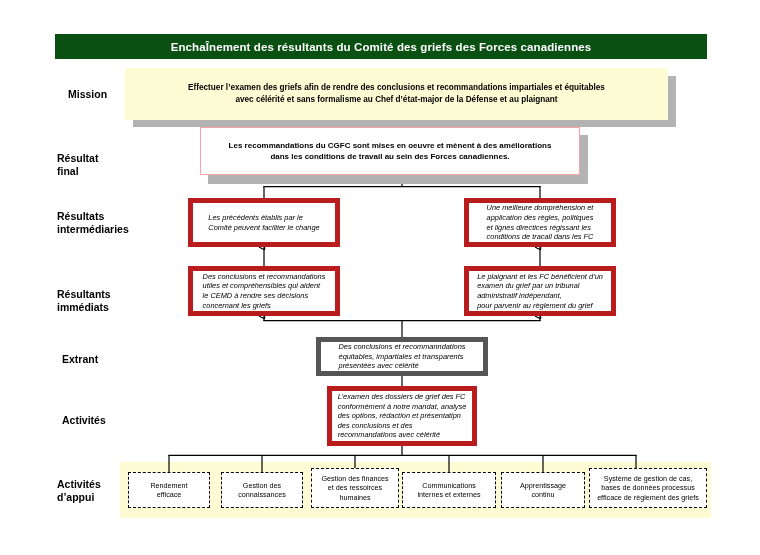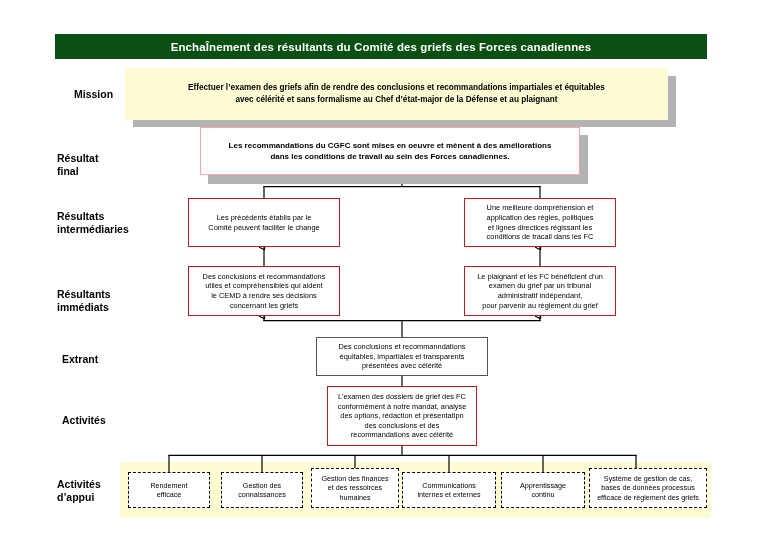--- a/index.html
+++ b/index.html
@@ -24,23 +24,24 @@
   
   .row-label{
     position:absolute;
     font-size:10.5px;font-weight:bold;color:#000;
     line-height:13px;white-space:pre-line;
   }
 
   
   .box{
     position:absolute;box-sizing:border-box;
-    border:1px solid #b91c1c;background:#ffffff;
+    border:5px solid #b91c1c;background:#ffffff;
     display:flex;align-items:center;justify-content:center;
-    text-align:center;
+    text-align:left;
+    font-style:italic;
   }
   .box .bt{
     font-size:7.4px;line-height:9.6px;color:#000;
     padding:0 4px;white-space:pre-line;font-weight:normal;
   }
   .shadow{
     position:absolute;background:#b3b3b3;
   }
 
   
@@ -88,21 +89,21 @@
 </style>
 </head>
 <body>
 
 <div id="canvas">
 
   <div class="title-bar">
     <span class="t">EnchaÎnement des résultants du Comité des griefs des Forces canadiennes</span>
   </div>
 
-  <div class="row-label" style="left:74px;top:88px;">Mission</div>
+  <div class="row-label" style="left:68px;top:88px;">Mission</div>
   <div class="row-label" style="left:57px;top:152px;">Résultat
 final</div>
   <div class="row-label" style="left:57px;top:210px;">Résultats
 intermédiaries</div>
   <div class="row-label" style="left:57px;top:288px;">Résultants
 immédiats</div>
   <div class="row-label" style="left:62px;top:353px;">Extrant</div>
   <div class="row-label" style="left:62px;top:414px;">Activités</div>
   <div class="row-label" style="left:57px;top:478px;">Activités
 d’appui</div>

